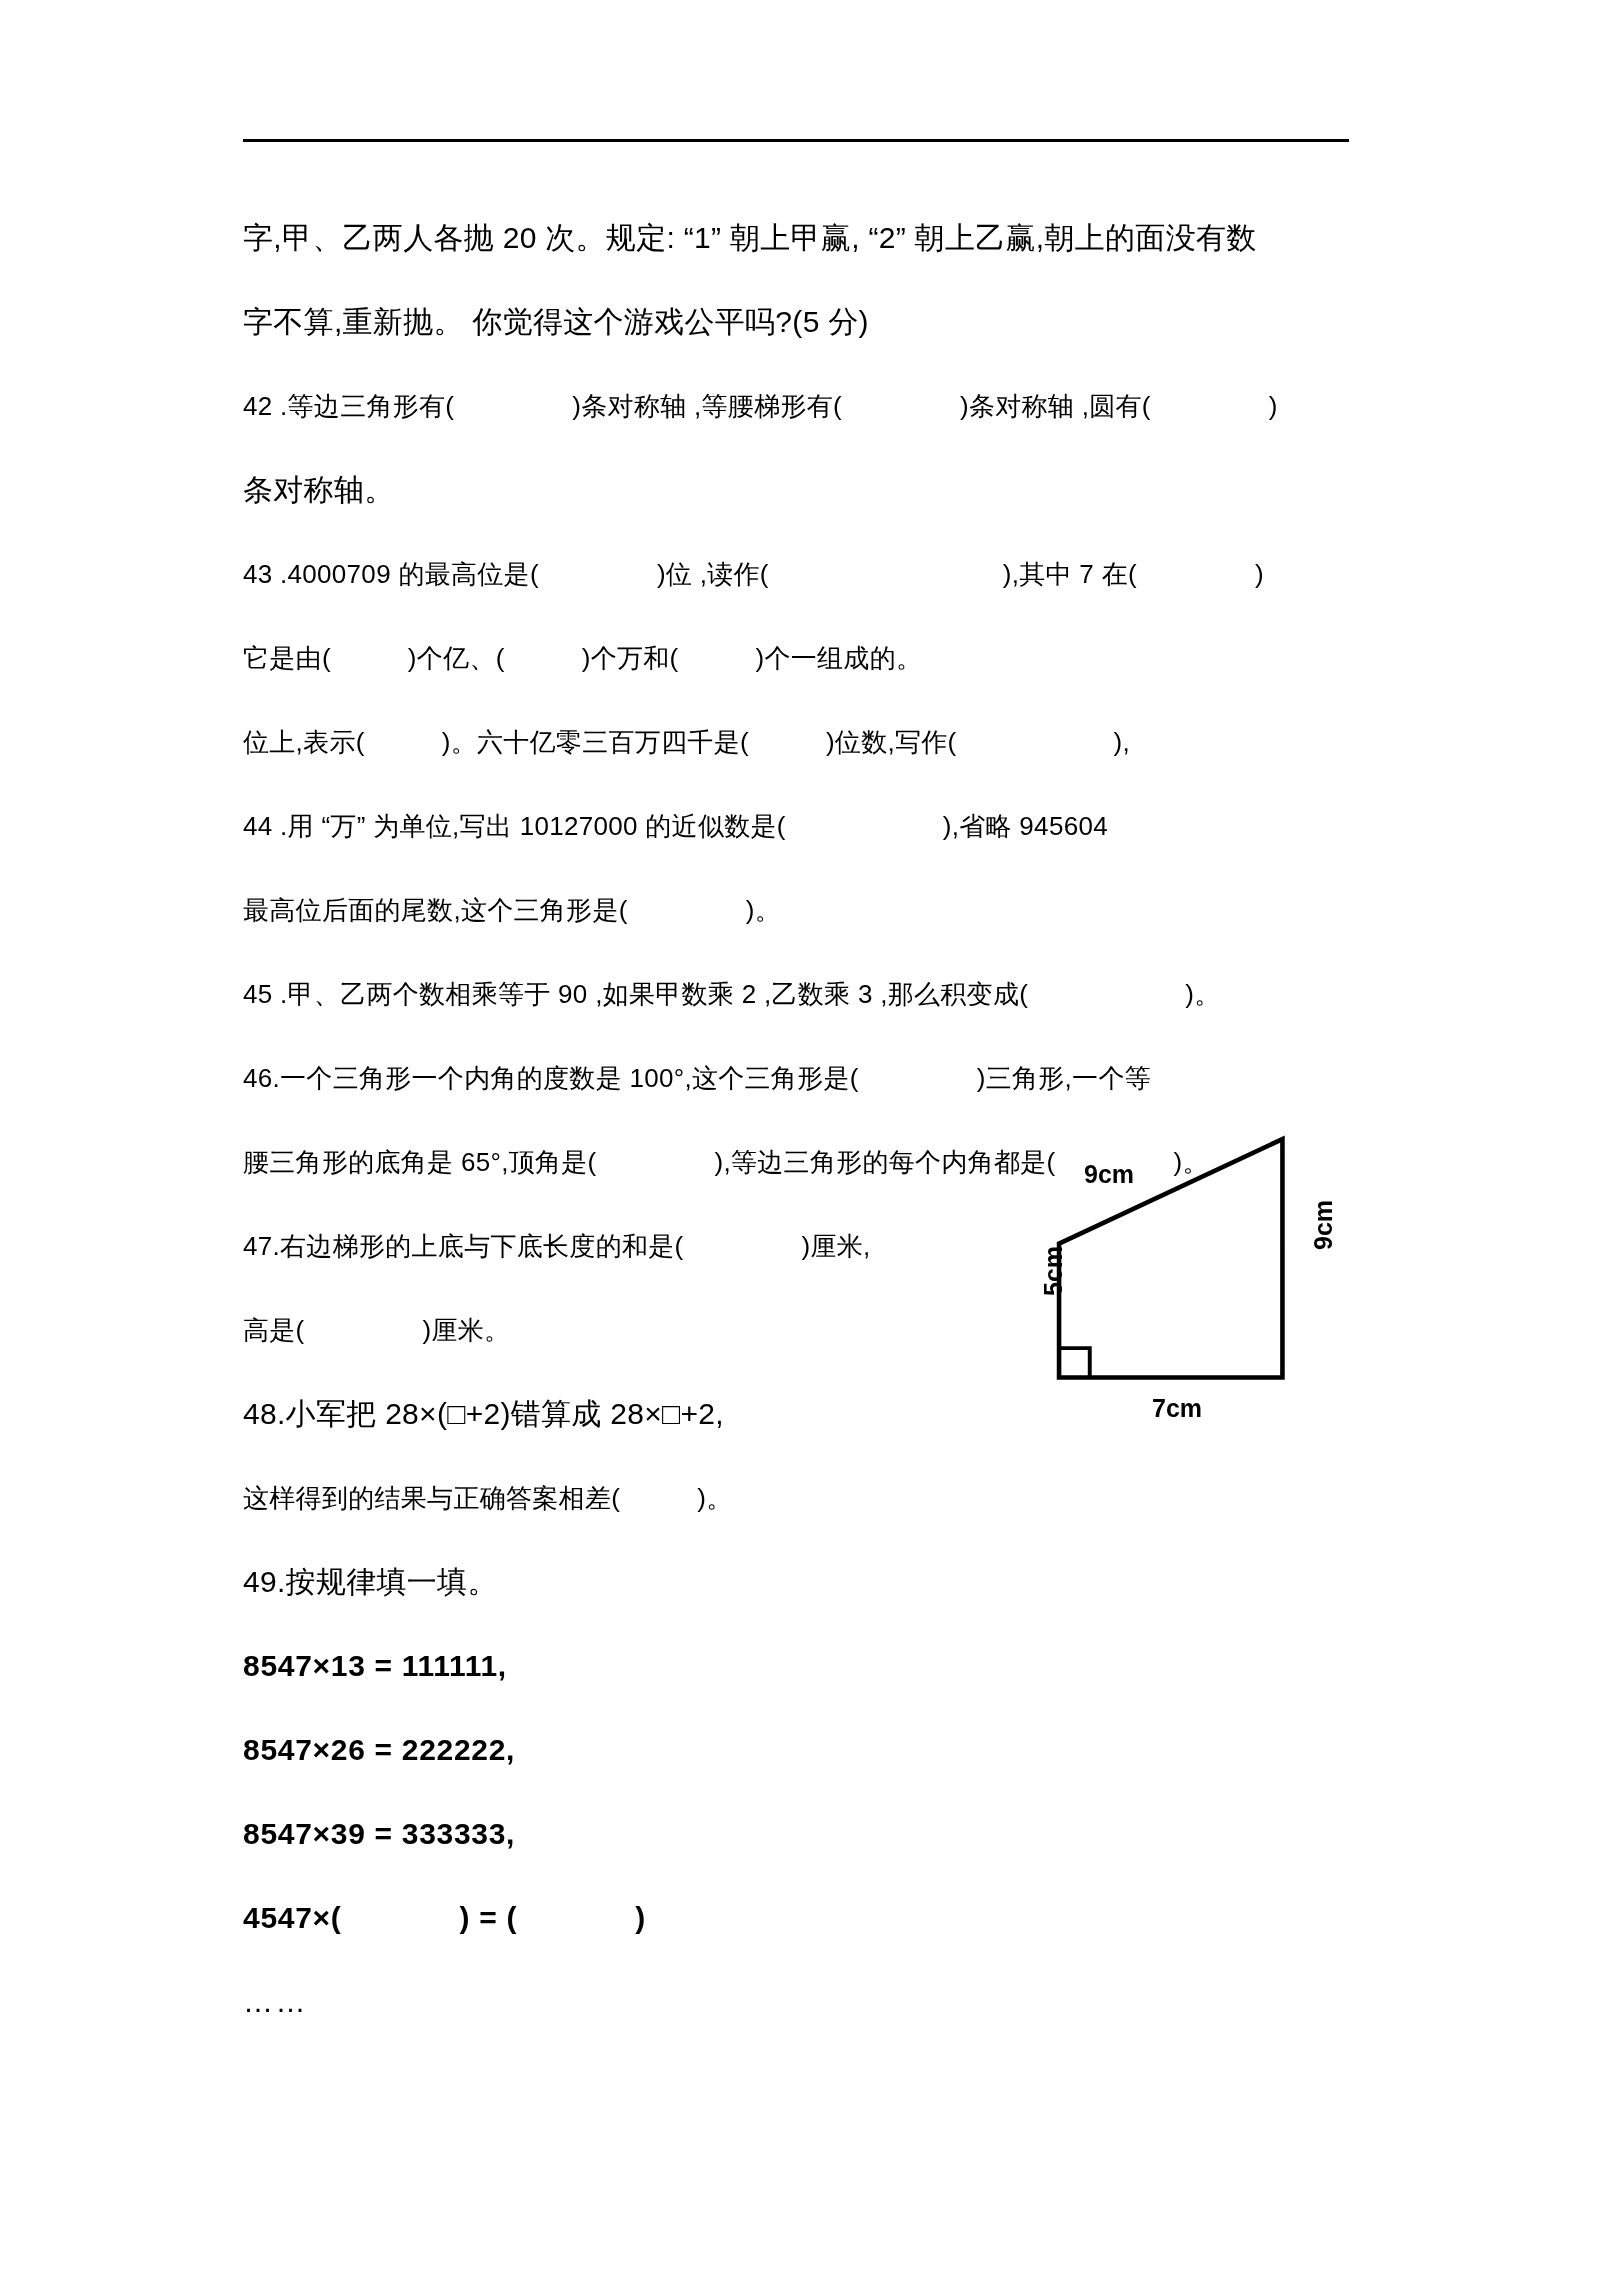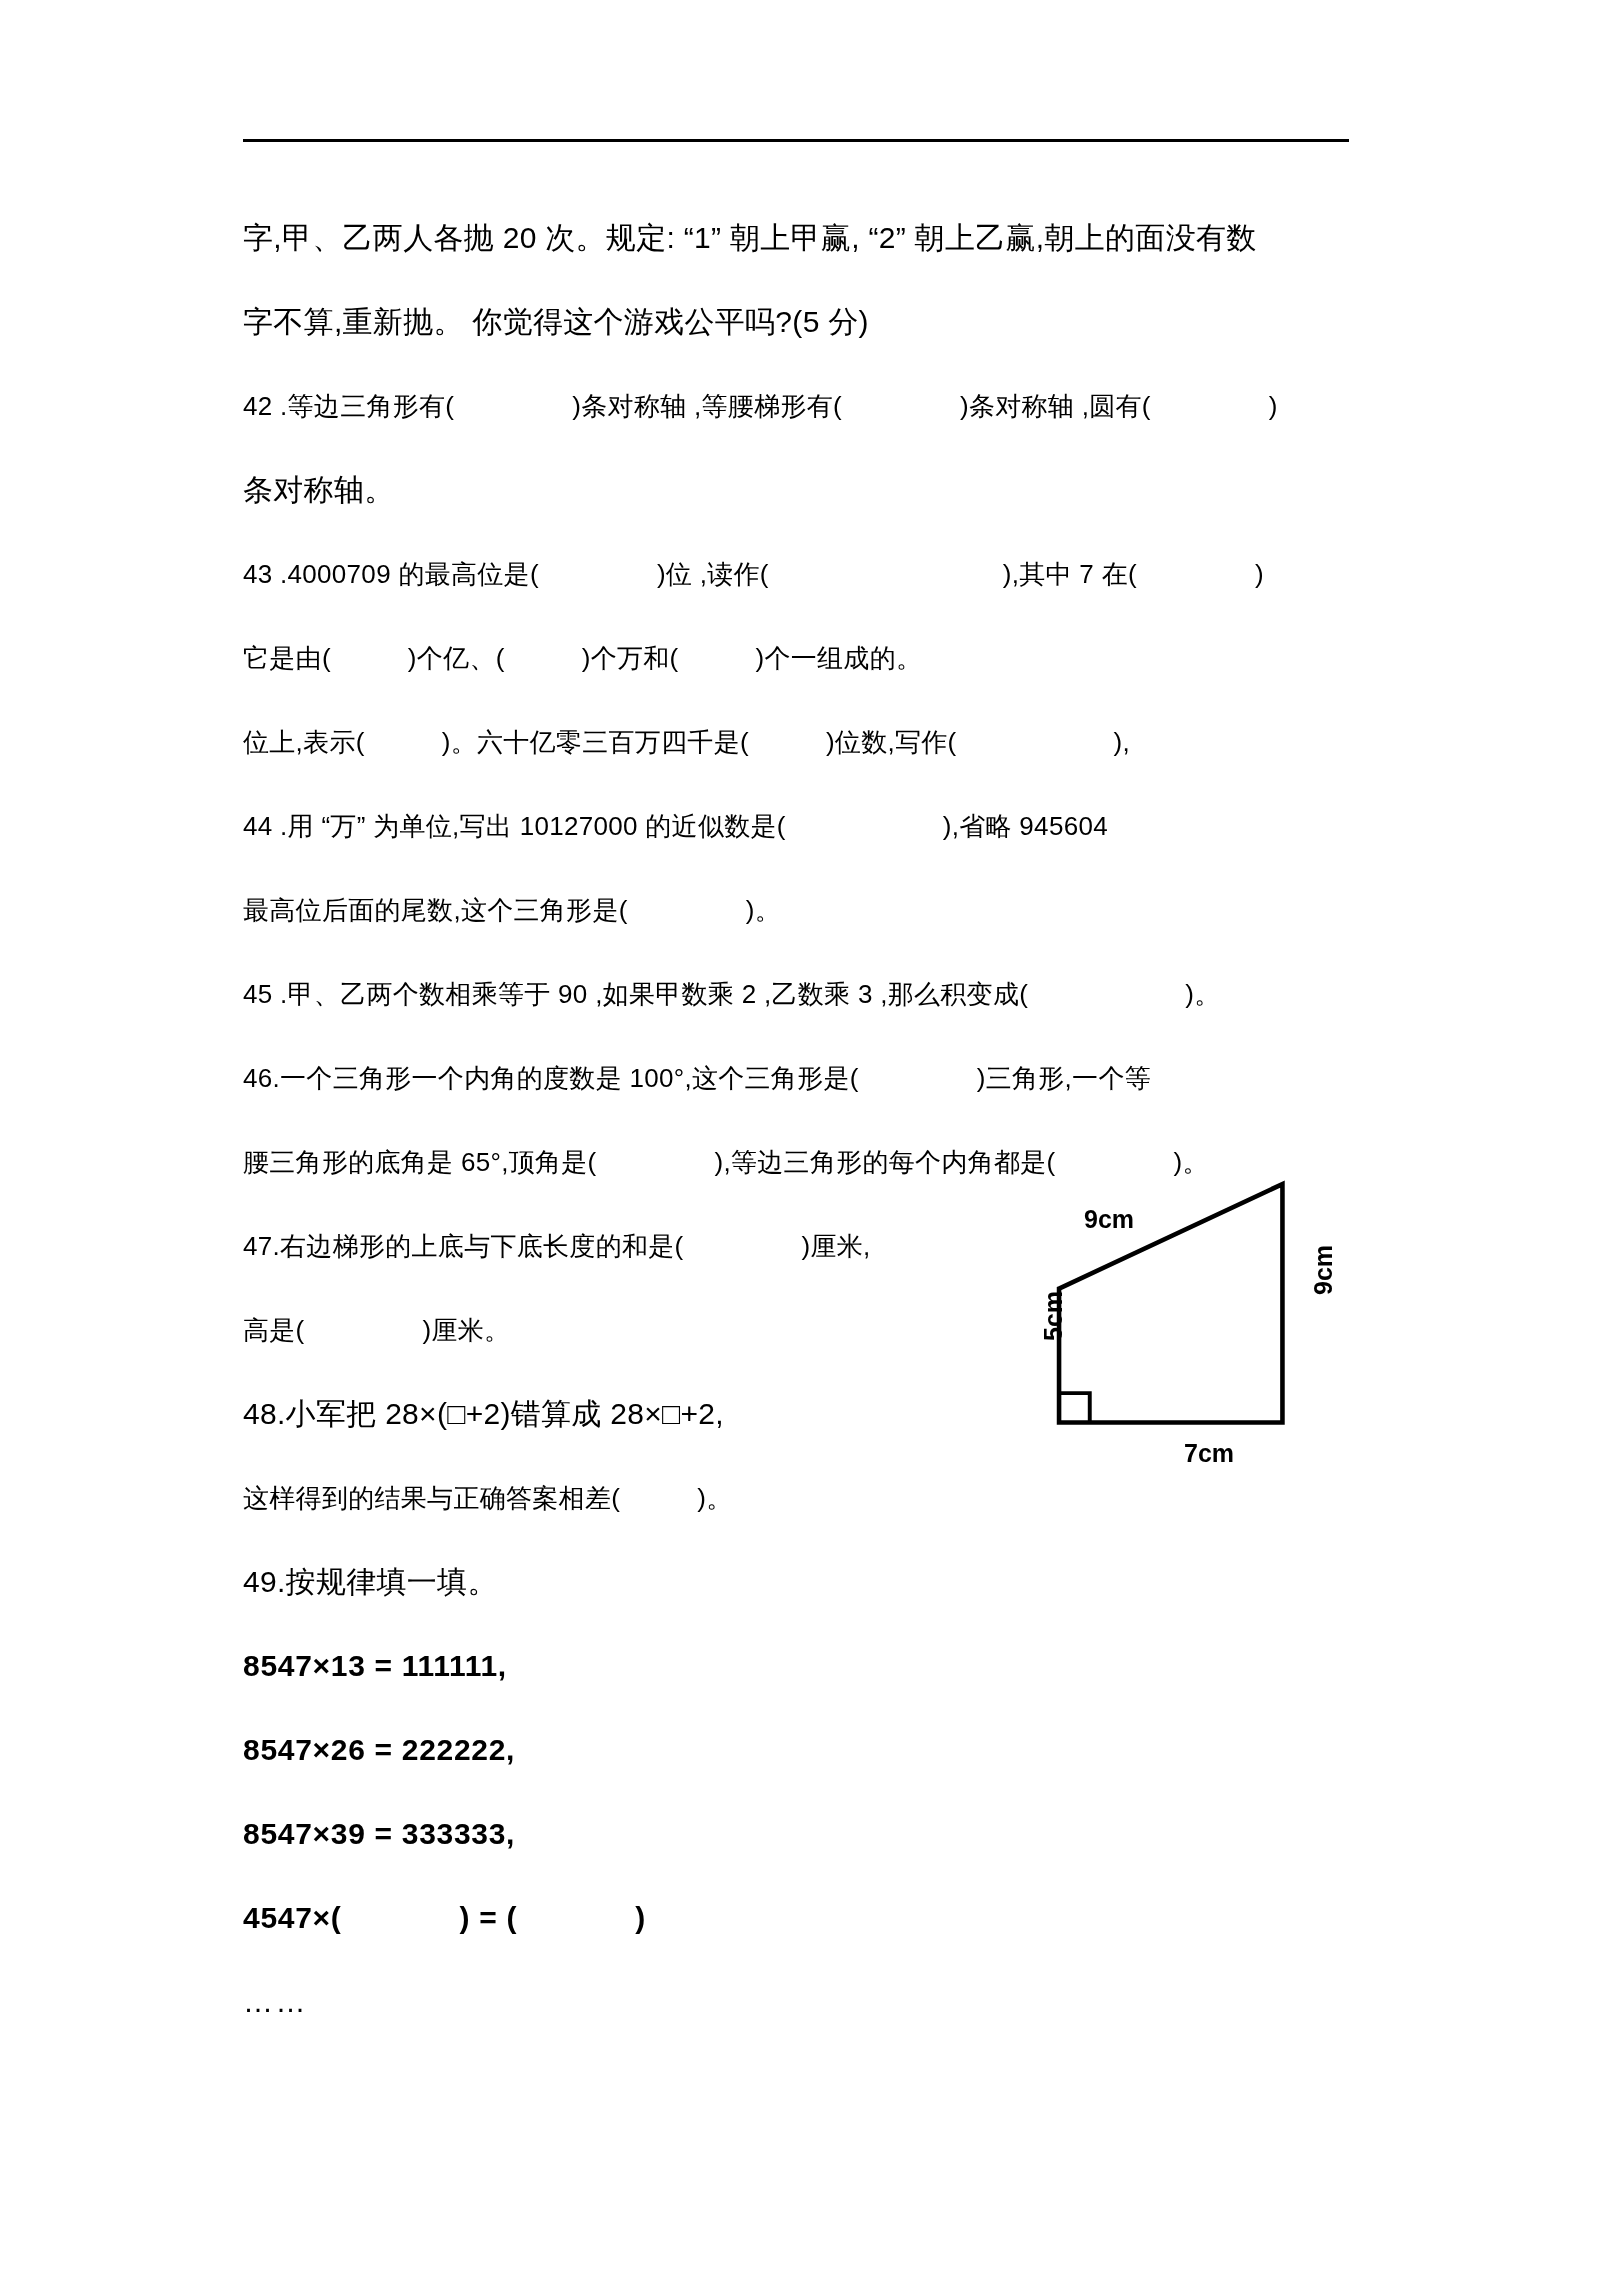--- a/index.html
+++ b/index.html
@@ -51,37 +51,37 @@
   .blank-xl { display: inline-block; width: 157px; }
   .ellipsis-line {
     font-size: 30px;
     line-height: 84px;
     letter-spacing: 2.6px;
   }
   
   .figure {
     position: absolute;
     left: 1021px;
-    top: 1171px;
+    top: 1126px;
     width: 340px;
     height: 307px;
   }
   .figure svg { display: block; }
   .fig-label {
     position: absolute;
     font-family: "Liberation Sans", "DejaVu Sans", sans-serif;
     font-weight: bold;
     font-size: 25px;
     color: #000;
     white-space: nowrap;
   }
   .fig-top { left: 63px; top: 34px; }
   .fig-right { left: 288px; top: 124px; transform: rotate(-90deg); transform-origin: left top; }
   .fig-left { left: 18.3px; top: 170px; transform: rotate(-90deg); transform-origin: left top; }
-  .fig-bottom { left: 131px; top: 268px; margin-left: 32px; }
+  .fig-bottom { left: 131px; top: 268px; }
   .eq-line {
     font-size: 30px;
     line-height: 84px;
     letter-spacing: 0.7px;
     font-weight: bold;
   }
 </style>
 </head>
 <body>
 

